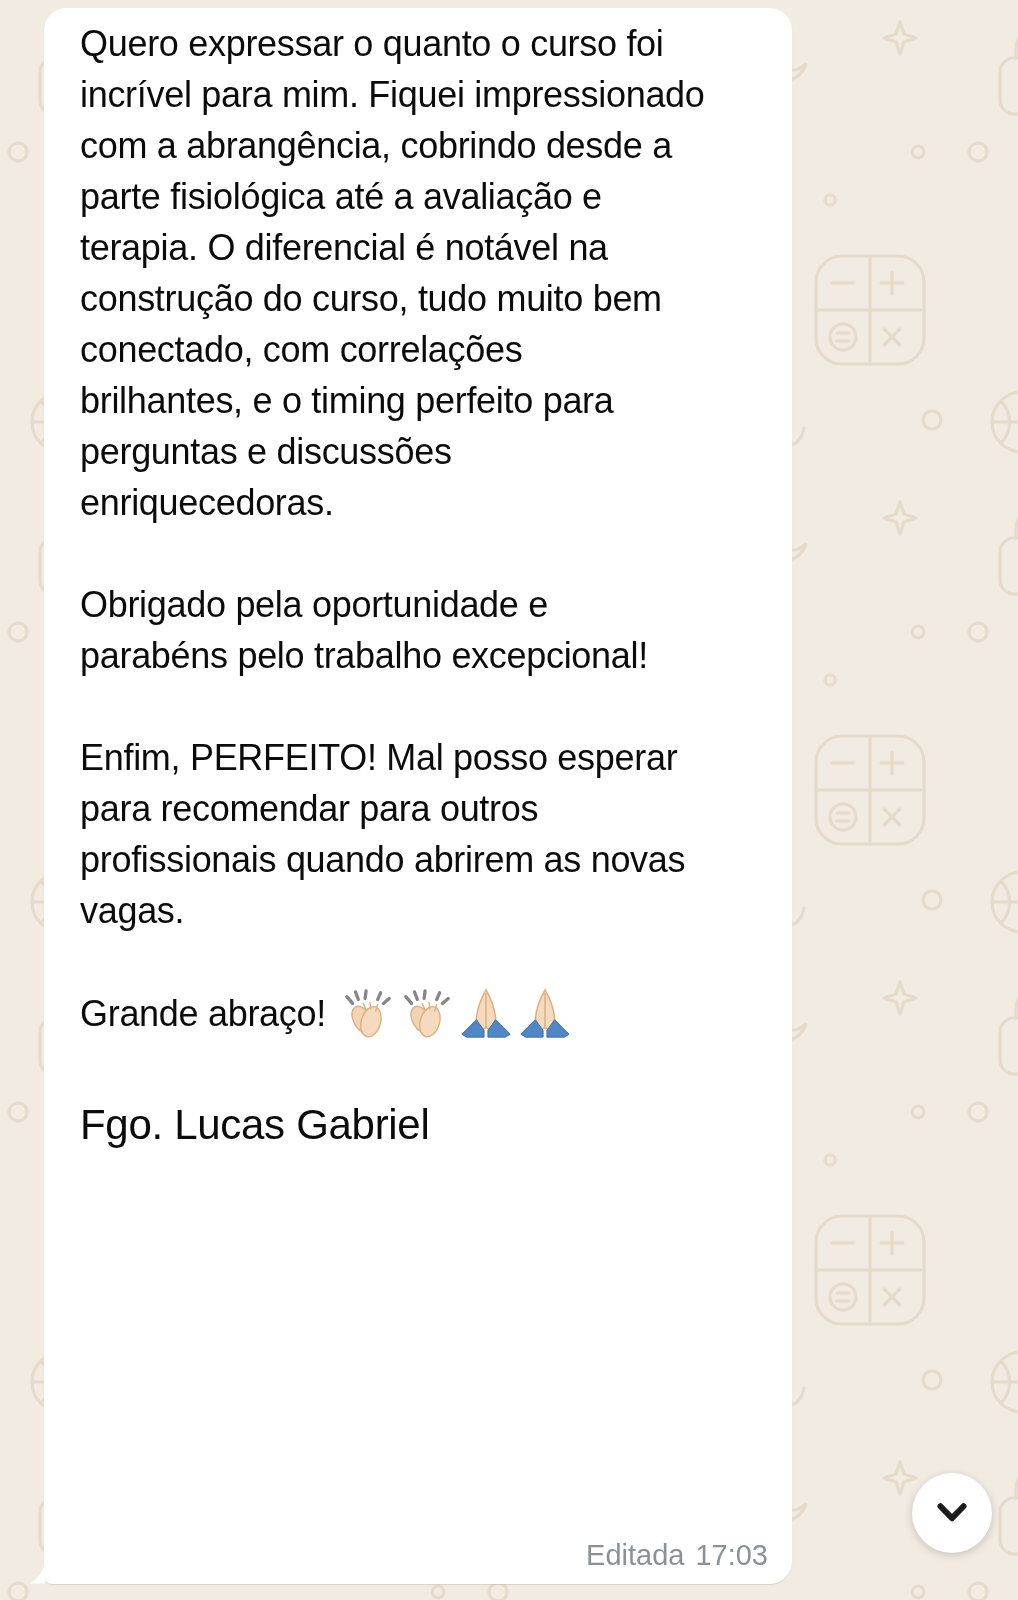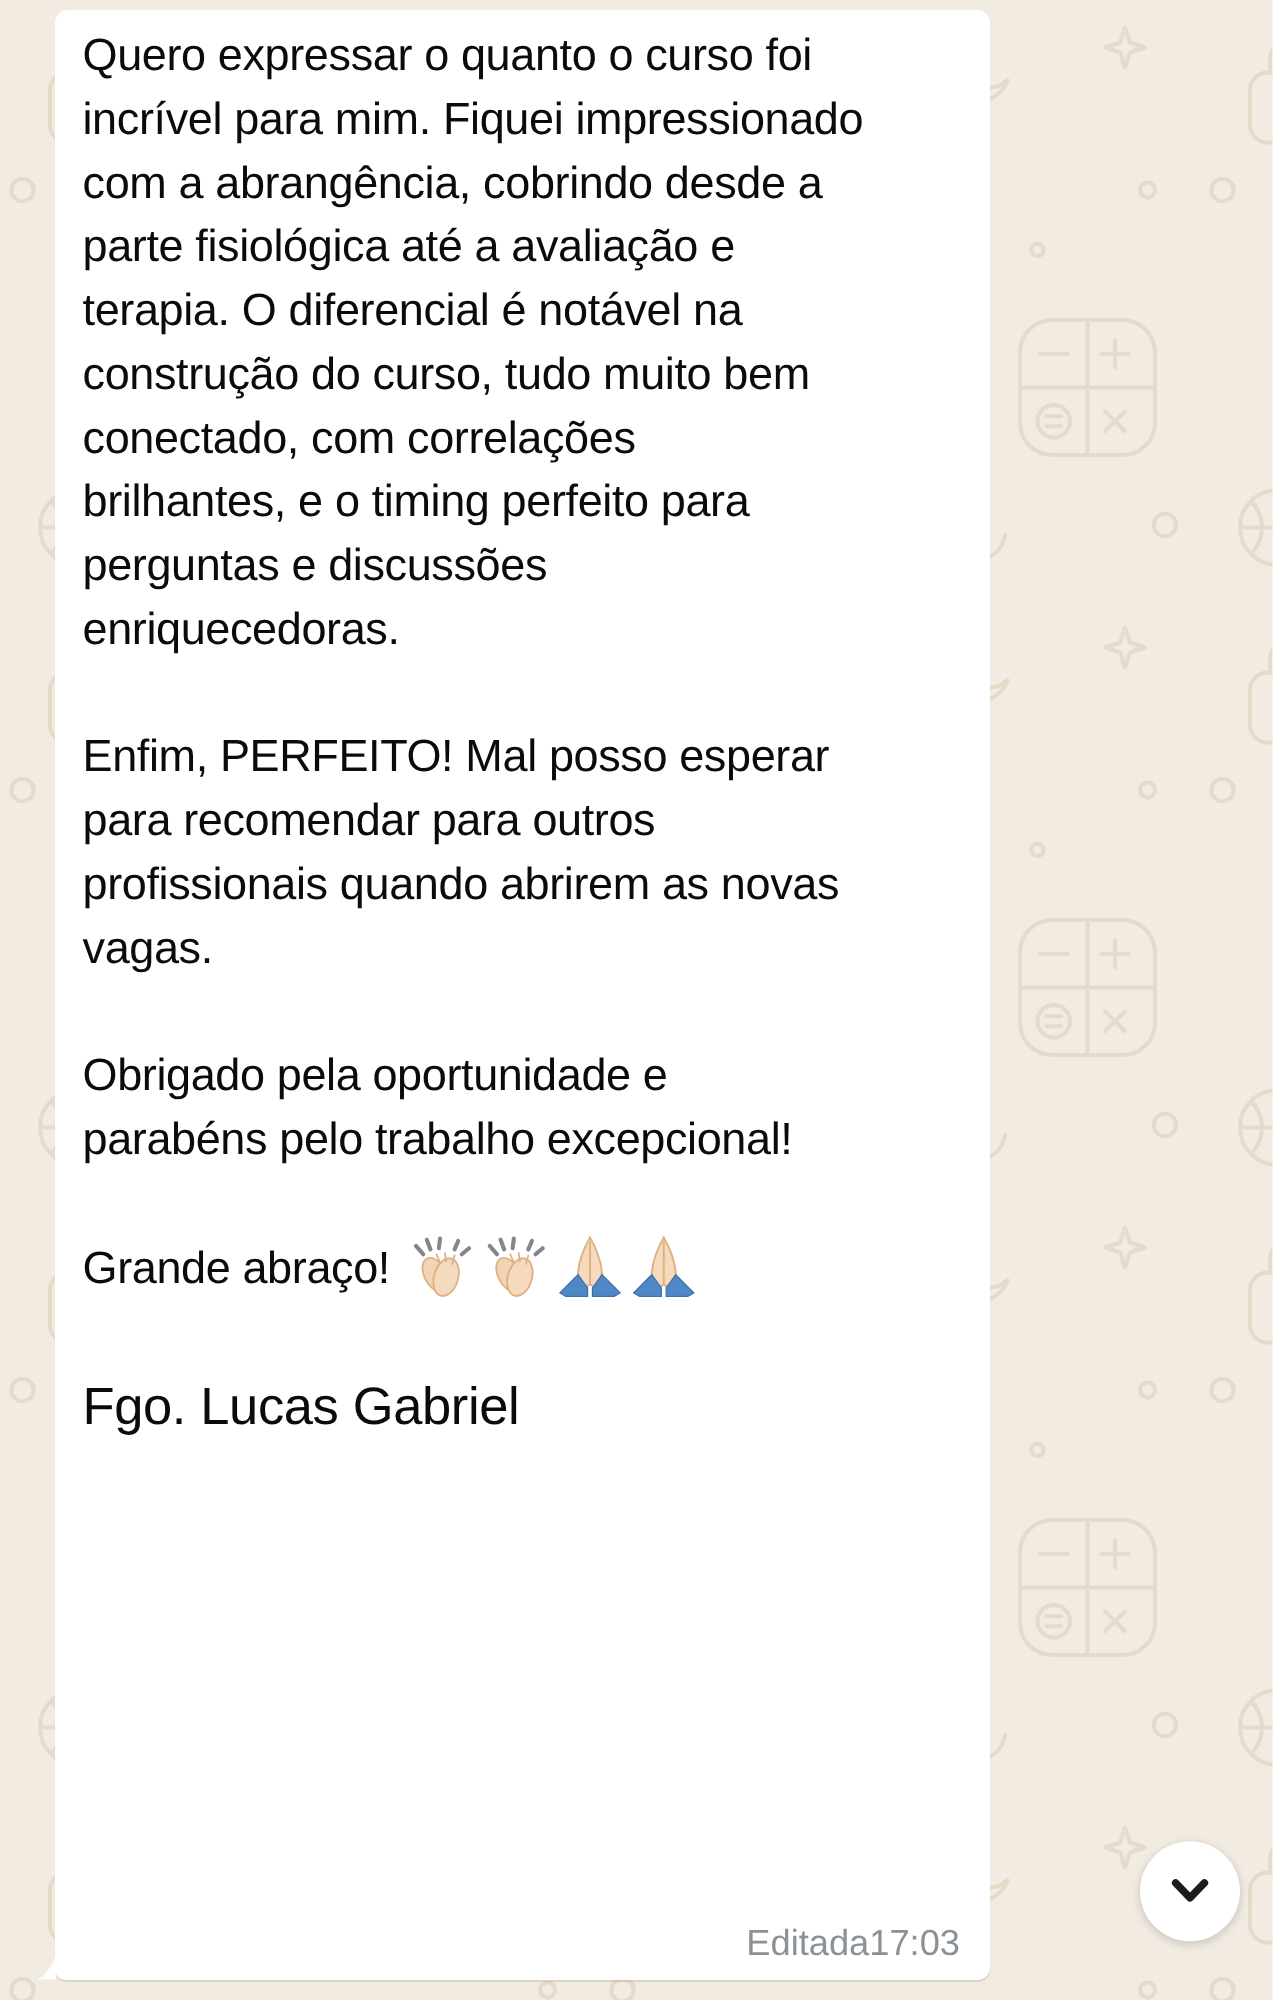--- a/index.html
+++ b/index.html
@@ -4,39 +4,39 @@
 <style>
   html,body{margin:0;padding:0}
   body{
     width:1018px;height:1600px;position:relative;overflow:hidden;
     background:#F1EBE2;
     font-family:"Liberation Sans",sans-serif;
   }
   .bg{position:absolute;left:0;top:0;z-index:0}
   .bubble{
     position:absolute;left:44px;top:8px;width:748px;height:1576px;
-    background:#FFFFFF;border-radius:10px;border-bottom-left-radius:8px;
+    background:#FFFFFF;border-radius:22px;border-bottom-left-radius:8px;
     box-shadow:0 1px 1px rgba(0,0,0,0.10);
-    padding:10px 22px 14px 22px;box-sizing:border-box;z-index:1;
+    padding:10px 22px 14px 36px;box-sizing:border-box;z-index:1;
   }
   .tail{position:absolute;left:-14px;bottom:0;width:15px;height:24px}
   .para{
     margin:0 0 51px 0;font-size:36px;line-height:51px;letter-spacing:-0.3px;
     color:#0B0B0B;white-space:pre-line;
   }
   .farewell-row{
     display:flex;align-items:center;gap:5px;margin:0 0 58px 0;
     font-size:36px;line-height:54px;letter-spacing:-0.3px;color:#0B0B0B;
   }
   .farewell-row .ftext{margin-right:10px}
   .emoji{display:inline-flex;flex:0 0 auto}
   .signature{margin:0;font-size:42px;line-height:51px;letter-spacing:-0.3px;color:#0B0B0B}
   .meta{
     position:absolute;right:24px;bottom:12px;
-    font-size:29px;color:#8A9298;display:flex;letter-spacing:0;
+    font-size:29px;color:#8A9298;display:flex;gap:11px;letter-spacing:0;
   }
   .scroll-btn{
     position:absolute;left:912px;top:1473px;width:80px;height:80px;
     border-radius:50%;background:#FFFFFF;border:none;padding:0;
     box-shadow:0 2px 8px rgba(0,0,0,0.18);
     display:flex;align-items:center;justify-content:center;
     cursor:pointer;z-index:2;font-family:inherit;
   }
 </style>
 </head>
@@ -87,26 +87,26 @@
   <p class="para">Quero expressar o quanto o curso foi
 incrível para mim. Fiquei impressionado
 com a abrangência, cobrindo desde a
 parte fisiológica até a avaliação e
 terapia. O diferencial é notável na
 construção do curso, tudo muito bem
 conectado, com correlações
 brilhantes, e o timing perfeito para
 perguntas e discussões
 enriquecedoras.</p>
+  <p class="para">Obrigado pela oportunidade e
+parabéns pelo trabalho excepcional!</p>
   <p class="para">Enfim, PERFEITO! Mal posso esperar
 para recomendar para outros
 profissionais quando abrirem as novas
 vagas.</p>
-  <p class="para">Obrigado pela oportunidade e
-parabéns pelo trabalho excepcional!</p>
 
   <div class="farewell-row">
     <span class="ftext">Grande abraço!</span>
 
     <span class="emoji">
       <svg width="54" height="54" viewBox="0 0 56 56" aria-hidden="true">
         <g stroke="#85858B" stroke-width="3.4" stroke-linecap="round">
           <path d="M12,17 L6,10"></path>
             <path d="M18,13 L15,5"></path>
             <path d="M25,12 L26,4"></path>

